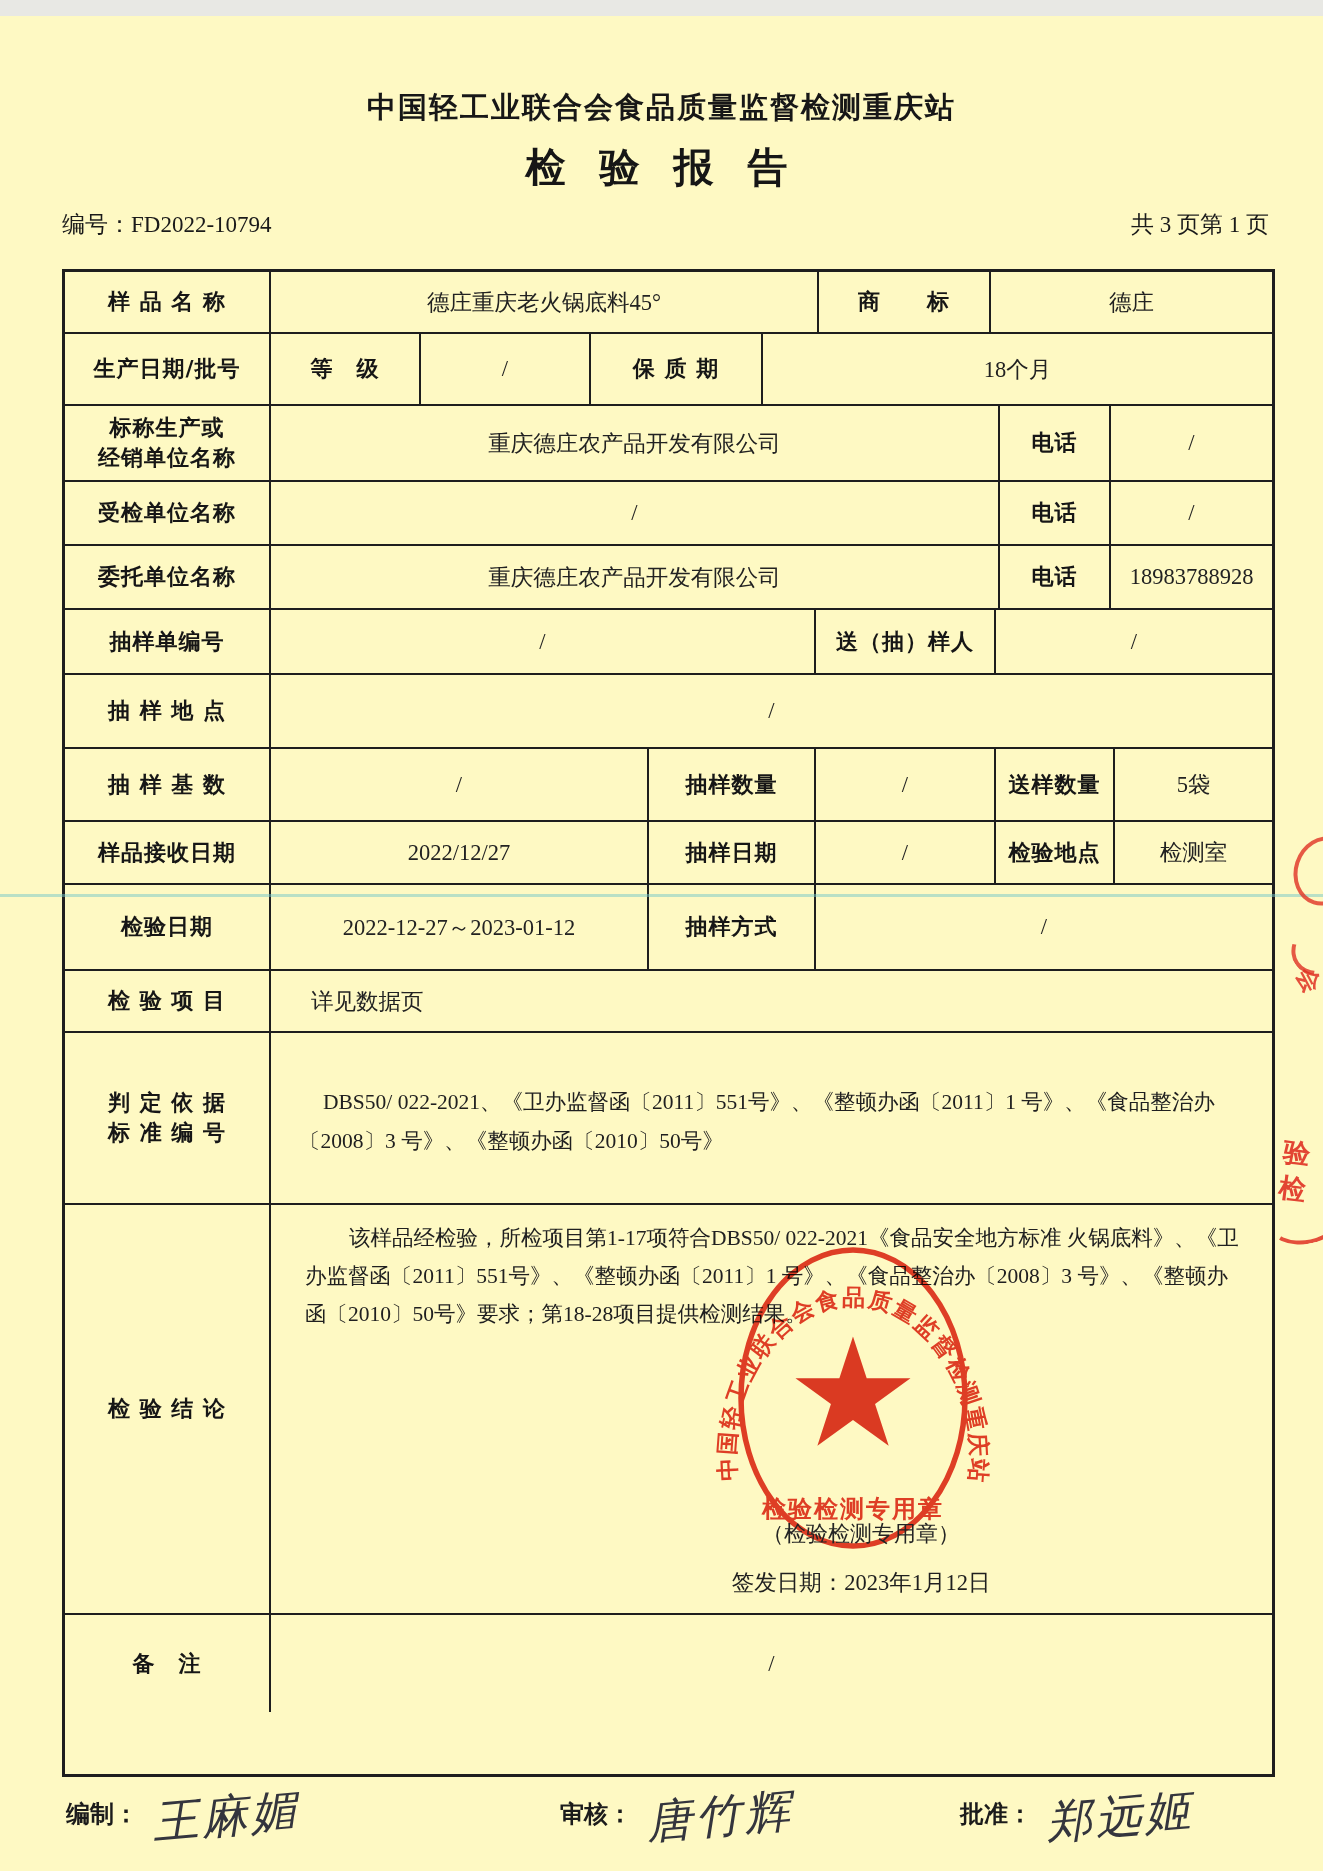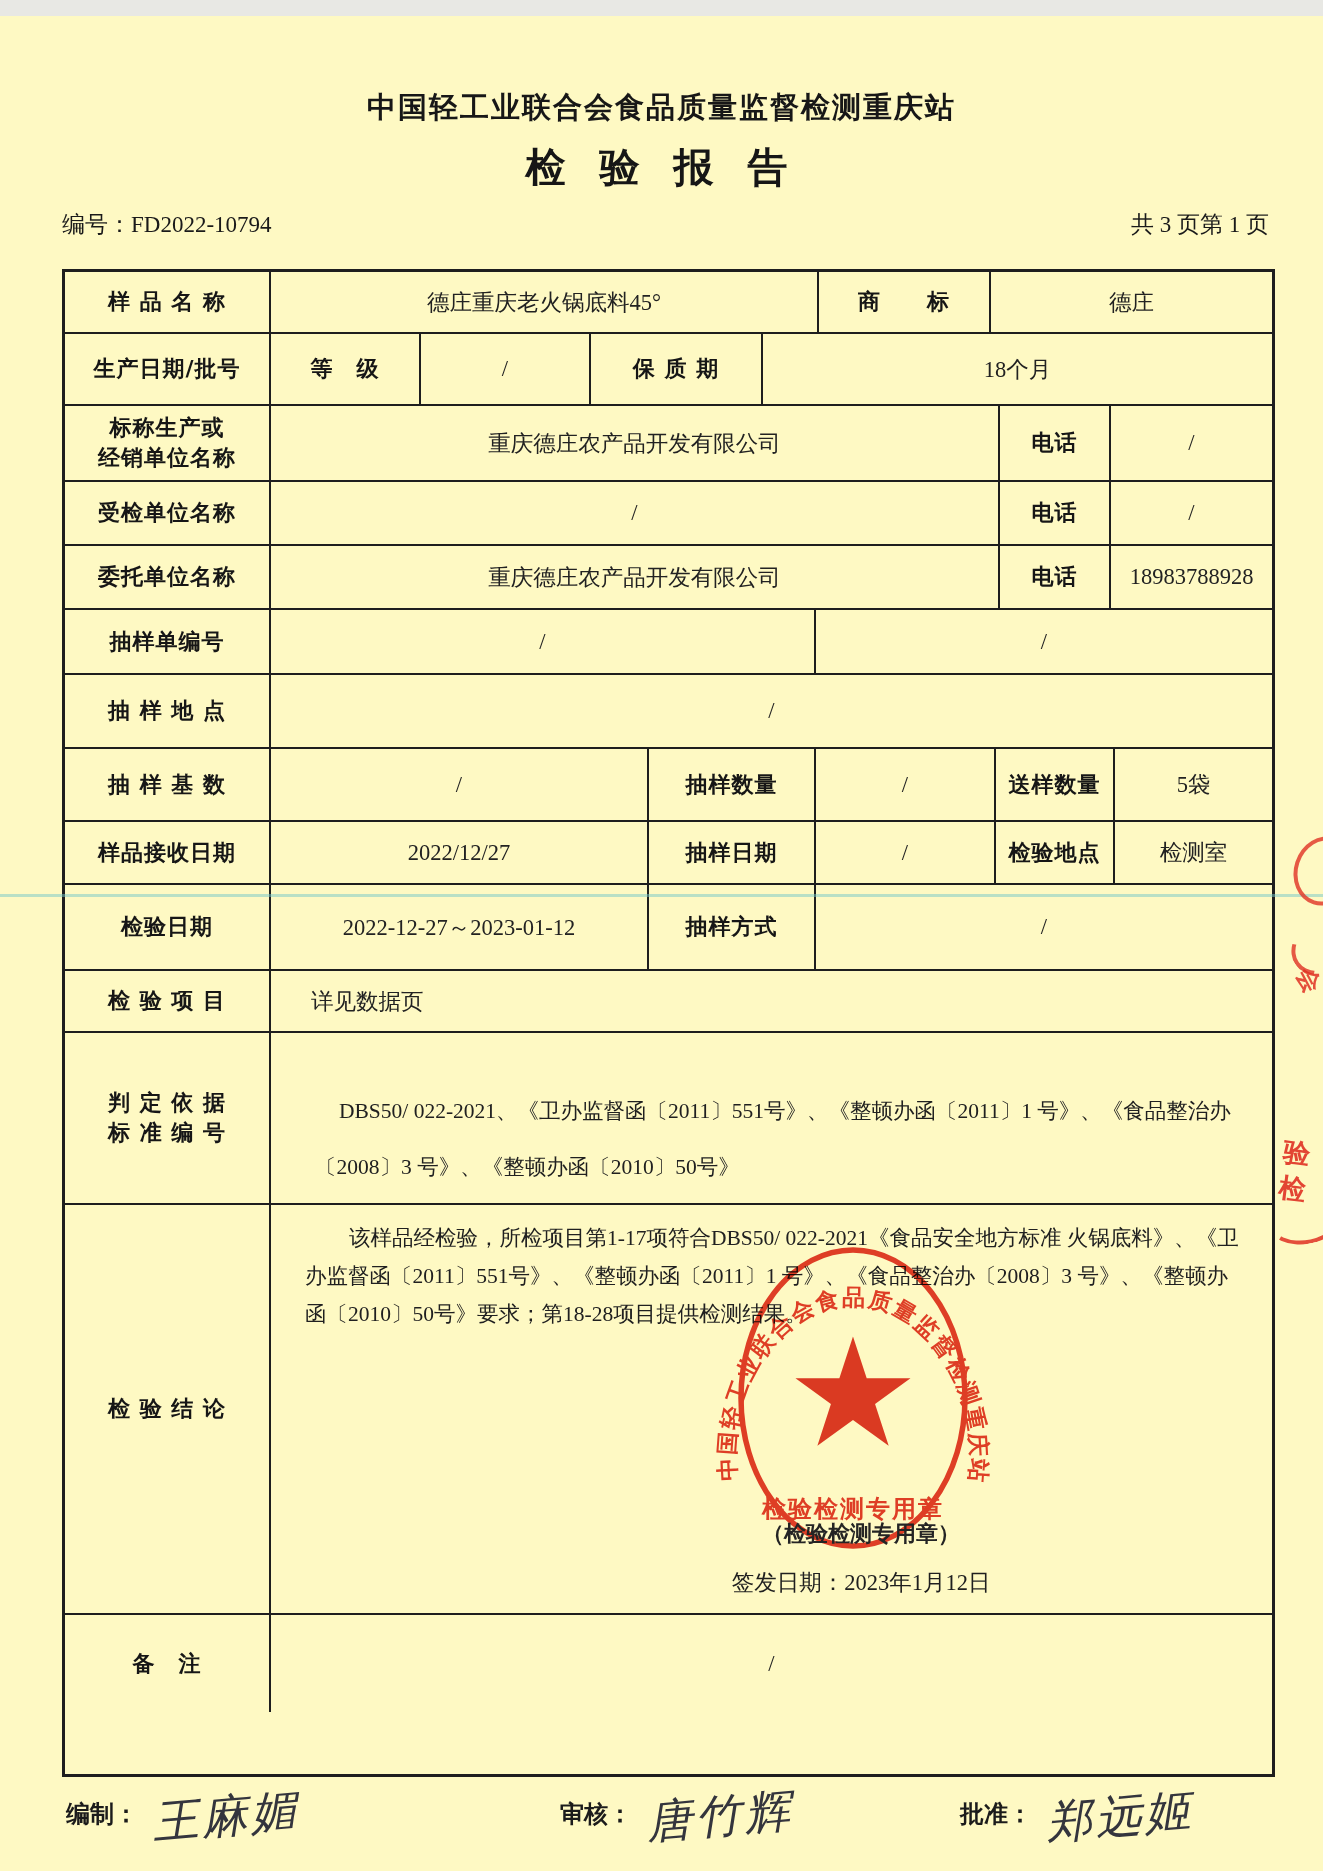--- a/index.html
+++ b/index.html
@@ -41,26 +41,26 @@
   .grow{flex:1 1 auto;}
   .lbl{
     font-family:"DejaVu Sans","Liberation Sans",sans-serif;
     font-weight:bold;font-size:22px;letter-spacing:1px;
     white-space:pre-line;line-height:30px;color:#161616;
   }
   .val{font-size:22.5px;color:#222;}
   .txt{
     display:block;text-align:left;font-size:21.5px;color:#202020;
   }
-  .basis-txt{padding:50px 28px 0 44px;text-indent:24px;line-height:56px;}
+  .basis-txt{padding:50px 28px 0 28px;text-indent:24px;line-height:39px;}
   .concl-cell{position:relative;}
   .concl-txt{padding:14px 26px 0 34px;text-indent:44px;line-height:38px;}
   .seal-note{
     position:absolute;top:314px;left:360px;width:460px;text-align:center;
-    font-size:22px;color:#242424;z-index:3;font-weight:bold;
+    font-size:22px;color:#242424;z-index:3;
   }
   .issue-date{
     position:absolute;top:362px;left:360px;width:460px;text-align:center;
     font-size:22.5px;color:#1f1f1f;z-index:3;
   }
   
   .stamp{
     position:absolute;left:432px;top:28px;width:300px;height:330px;
     z-index:2;mix-blend-mode:multiply;opacity:.93;
   }
@@ -174,20 +174,21 @@
     <div class="row" style="height:64px">
       <div class="c lbl" style="flex:0 0 206px">委托单位名称</div>
       <div class="c val" style="flex:0 0 729px">重庆德庄农产品开发有限公司</div>
       <div class="c lbl" style="flex:0 0 111px">电话</div>
       <div class="c val grow">18983788928</div>
     </div>
 
     <div class="row" style="height:65px">
       <div class="c lbl" style="flex:0 0 206px">抽样单编号</div>
       <div class="c val" style="flex:0 0 545px">/</div>
+      <div class="c lbl" style="flex:0 0 180px">送（抽）样人</div>
       <div class="c val grow">/</div>
     </div>
 
     <div class="row" style="height:74px">
       <div class="c lbl" style="flex:0 0 206px">抽 样 地 点</div>
       <div class="c val grow">/</div>
     </div>
 
     <div class="row" style="height:73px">
       <div class="c lbl" style="flex:0 0 206px">抽 样 基 数</div>

